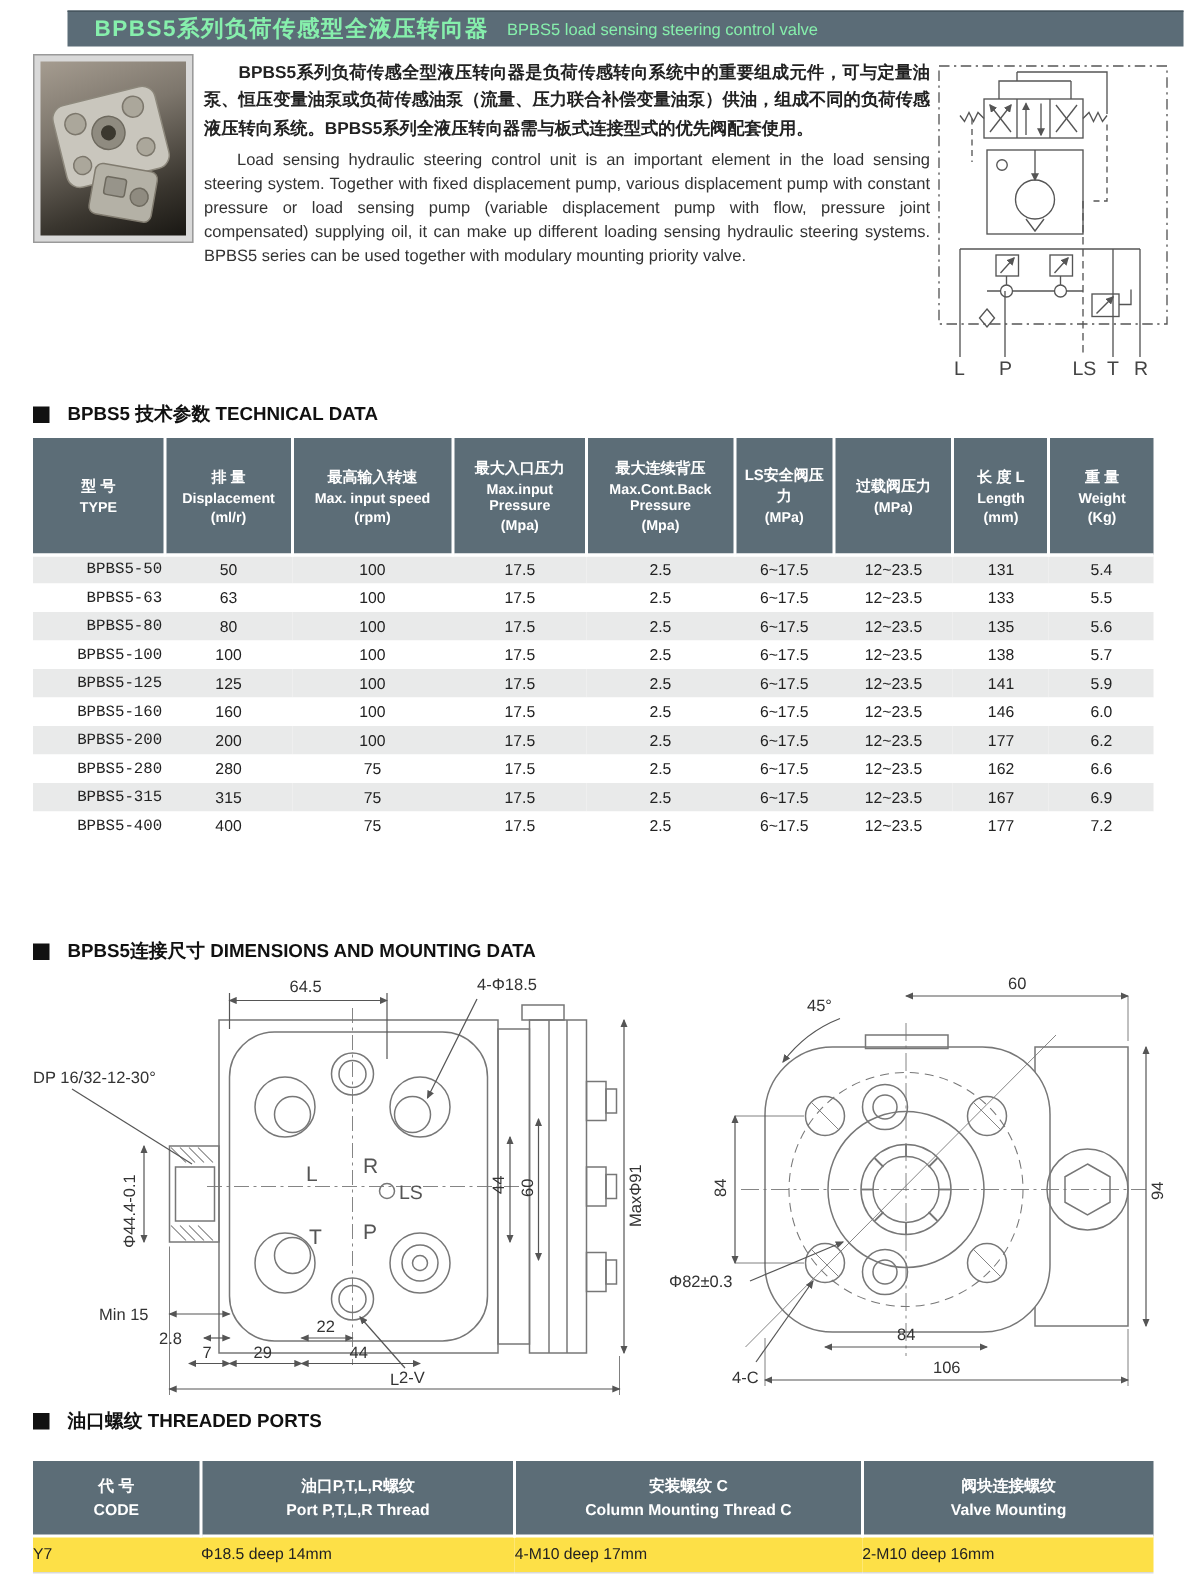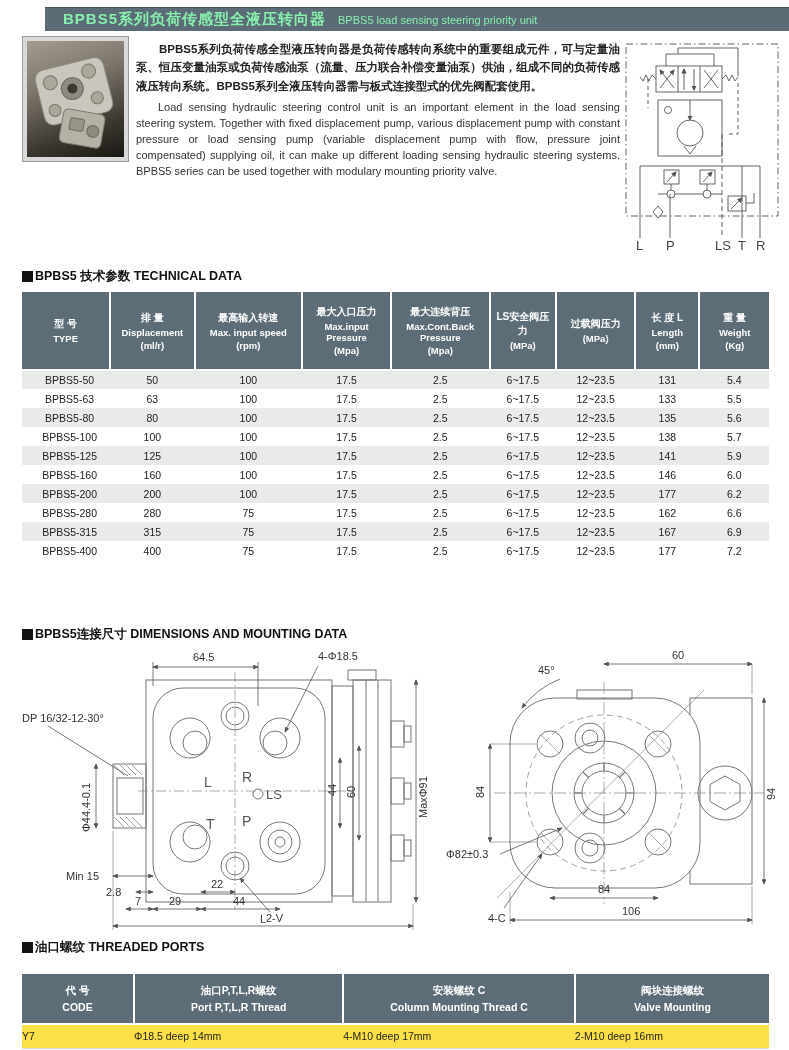--- a/index.html
+++ b/index.html
@@ -24,38 +24,38 @@
   .intro .cn { font-size:11.5px; font-weight:bold; color:#222; line-height:1.6;
                text-indent:2em; text-align:justify; }
   .intro .en { font-size:11px; color:#333; line-height:1.45; text-indent:2em;
                text-align:justify; margin-top:5px; }
 
   
   .circuit { position:absolute; left:618px; top:38px; width:170px; height:215px; }
 
   
   .sec { position:absolute; left:22px; font-size:12.5px; font-weight:bold; color:#111;
-         display:flex; align-items:center; gap:2px; }
+         display:flex; align-items:center; gap:12px; }
   .sec .sq { width:11px; height:11px; background:#111; display:inline-block; }
   .sec1 { top:268px; } .sec2 { top:626px; } .sec3 { top:939px; }
 
   
   table { border-collapse:collapse; table-layout:fixed; }
   .tech { position:absolute; left:22px; top:292px; width:747px; }
   .tech th { background:#5c6d77; color:#fff; font-size:9.5px; font-weight:bold;
              text-align:center; vertical-align:middle; padding:6px 2px;
              border-right:2px solid #fff; border-bottom:2px solid #fff; height:78px; }
   .tech th:last-child { border-right:none; }
   .tech th .cn { font-size:10px; margin-bottom:2px; }
   .tech th .en { font-size:9.5px; }
   .tech th .un { font-size:9.5px; margin-top:2px; }
   .tech td { font-size:10.5px; color:#222; text-align:center; height:19px; padding:1px 2px; }
   .tech tbody tr:nth-child(odd) { background:#e9eaea; }
   .tech tbody tr:nth-child(even){ background:#ffffff; }
-  .tech td:first-child { text-align:center; padding-left:9px; }
+  .tech td:first-child { text-align:right; padding-left:9px;font-family:Liberation Mono, monospace; }
 
   .ports { position:absolute; left:22px; top:974px; width:747px; }
   .ports th { background:#5c6d77; color:#fff; font-size:10.5px; font-weight:bold;
               text-align:center; vertical-align:middle; padding:7px 8px;
               border-right:2px solid #fff; border-bottom:2px solid #fff; height:50px; }
   .ports th:last-child { border-right:none; }
   .ports th .cn { margin-bottom:3px; }
   .ports td { font-size:10.5px; color:#222; text-align:left; height:24px;
               border-bottom:1px solid #d9d9d9; background:#fde047; }
 
@@ -67,21 +67,21 @@
   .dimtxt { font-size:11px; fill:#333; }
   .porttxt { font-size:13px; fill:#444; }
 </style>
 </head>
 <body>
 
 <div class="page">
 
   <div class="hdr">
     <span class="cn">BPBS5系列负荷传感型全液压转向器</span>
-    <span class="en">BPBS5 load sensing steering priority unit</span>
+    <span class="en">BPBS5 load sensing steering control valve</span>
   </div>
 
   <div class="photo">
     <div class="photo-inner">
       <svg width="97" height="116" viewBox="0 0 97 116">
         <g transform="rotate(-14 48 50)">
           <rect x="12" y="22" width="70" height="56" rx="9" fill="#c9c6bd" stroke="#8d887c" stroke-width="1"></rect>
           <circle cx="26" cy="36" r="7" fill="#aba79b" stroke="#7c776c"></circle>
           <circle cx="66" cy="34" r="7" fill="#aba79b" stroke="#7c776c"></circle>
           <circle cx="24" cy="64" r="6" fill="#aba79b" stroke="#7c776c"></circle>

